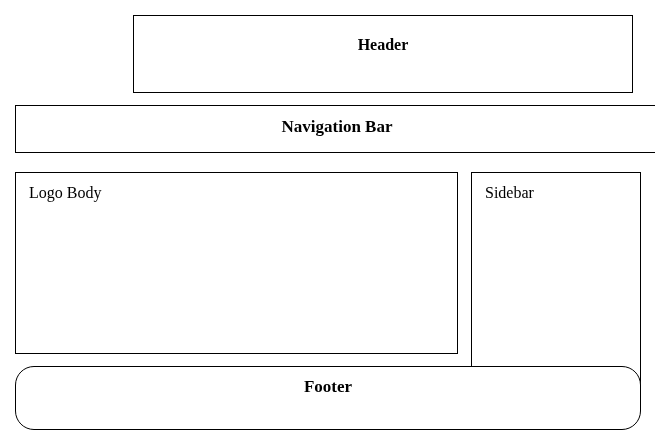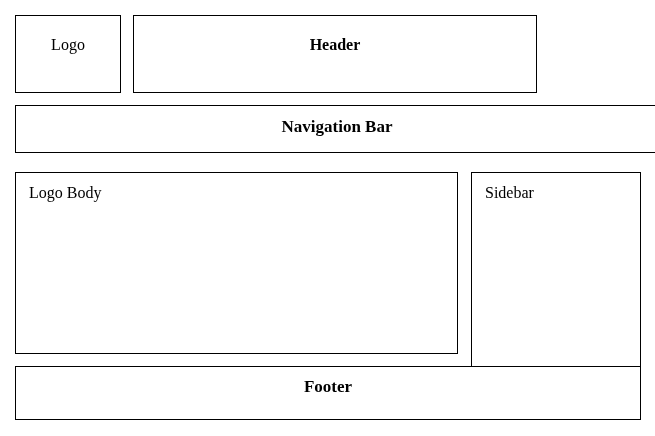--- a/index.html
+++ b/index.html
@@ -32,21 +32,21 @@
   }
   
   #logo-box   { left: 15px;  top: 15px;  width: 106px; height: 78px; }
   #logo-label {
     left: 0; right: 0; top: 21px;
     text-align: center;
     font-size: 16px;
     font-weight: 400;
   }
   
-  #header-box   { left: 133px; top: 15px; width: 404px; height: 78px; padding-left: 21px; }
+  #header-box   { left: 133px; top: 15px; width: 500px; height: 78px; padding-left: 21px; }
   #header-label {
     left: 0; right: 0; top: 21px;
     text-align: center;
     font-size: 16px;
     font-weight: 700;
   }
   
   #nav-box   { left: 15px; top: 105px; width: 644px; height: 48px; }
   #nav-label {
     left: 0; right: 0; top: 12px;
@@ -62,36 +62,33 @@
     font-weight: 400;
   }
   
   #sidebar-box   { left: 471px; top: 172px; width: 170px; height: 226px; }
   #sidebar-label {
     left: 13px; top: 12px;
     font-size: 16px;
     font-weight: 400;
   }
   
-  #footer-box   { left: 15px; top: 366px; width: 626px; height: 54px; }
+  #footer-box   { left: 15px; top: 366px; width: 626px; height: 64px; border-radius: 19px; }
   #footer-label {
     left: 0; right: 0; top: 11px;
     text-align: center;
     font-size: 17px;
     font-weight: 700;
   }
 </style>
 </head>
 <body>
 
 <div id="wireframe">
 
-  <div class="box" id="logo-box">
-    <span class="lbl" id="logo-label">Logo</span>
-  </div>
 
   <div class="box" id="header-box">
     <span class="lbl" id="header-label">Header</span>
   </div>
 
   <div class="box" id="nav-box">
     <span class="lbl" id="nav-label">Navigation Bar</span>
   </div>
 
   <div class="box" id="main-box">

